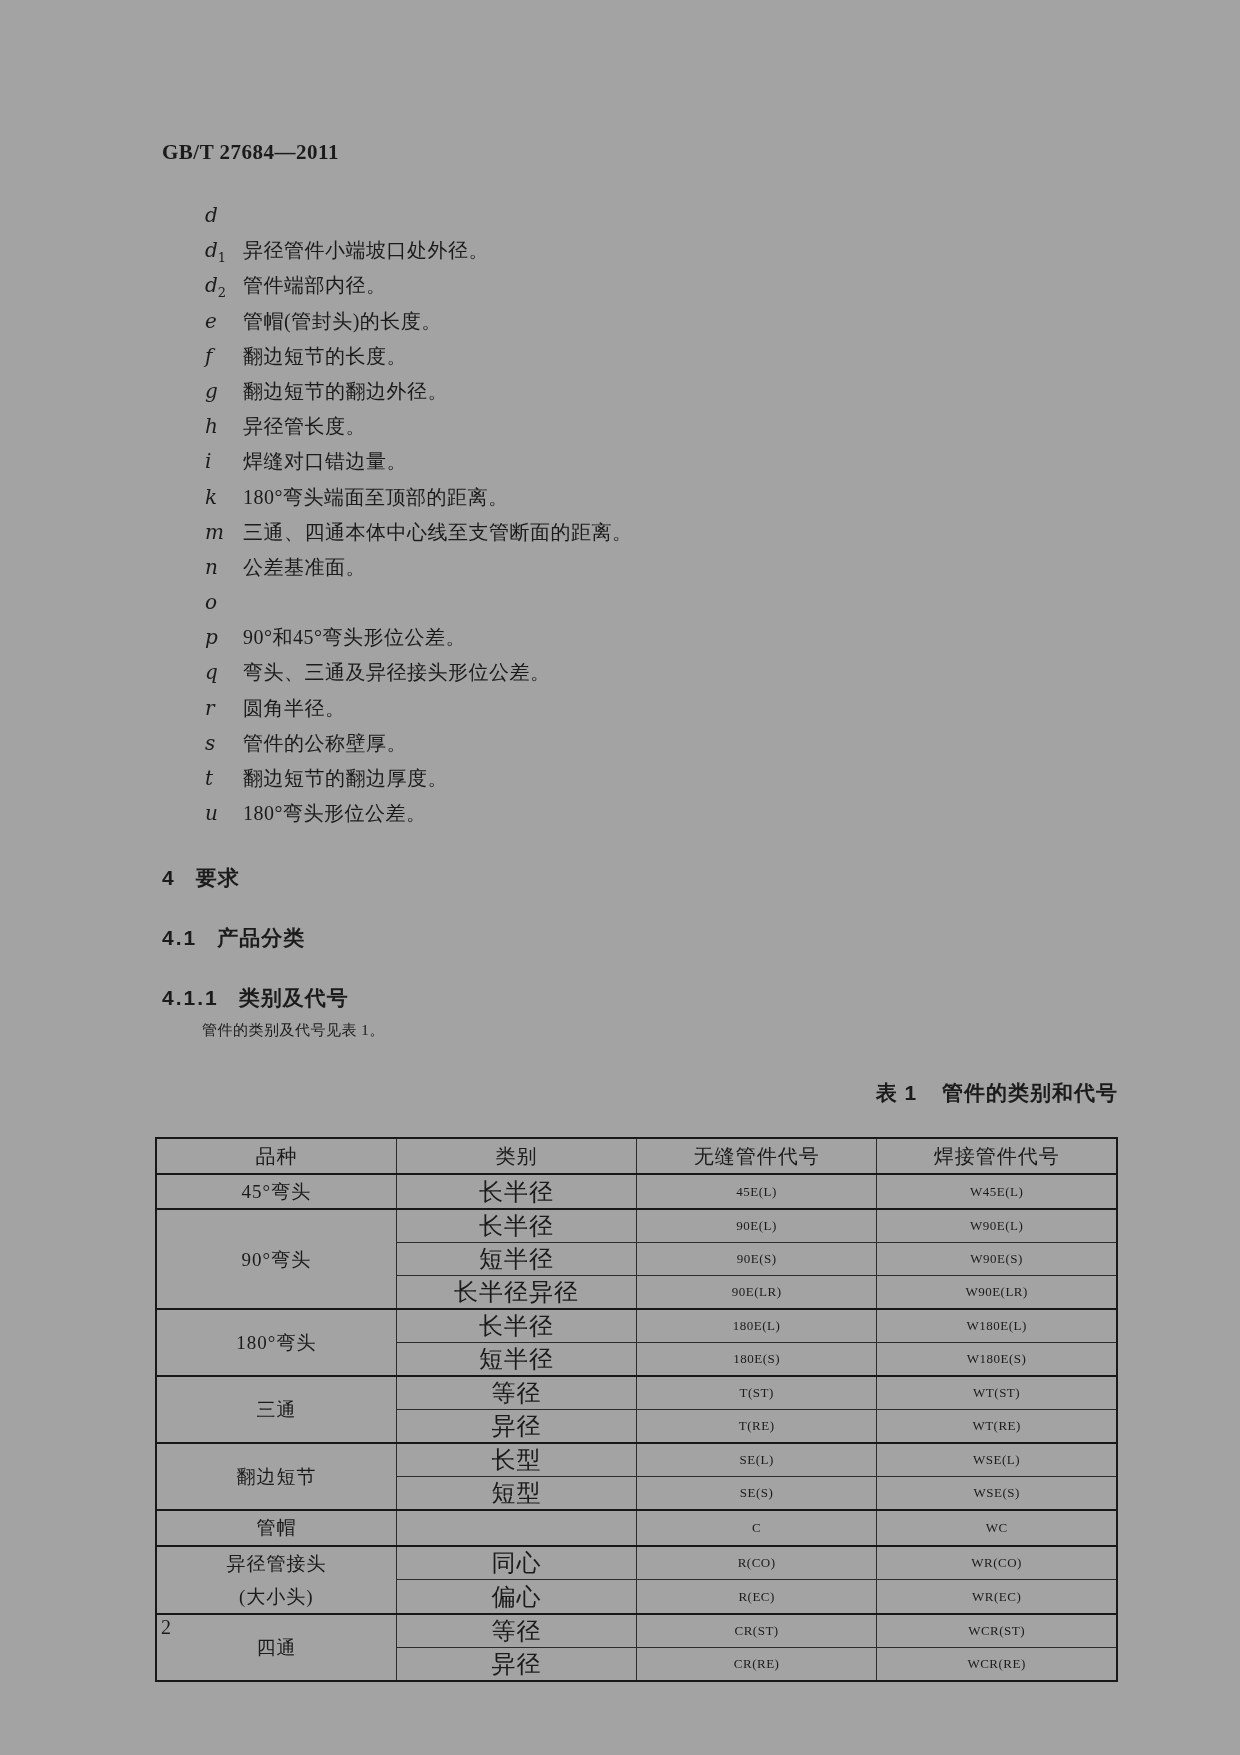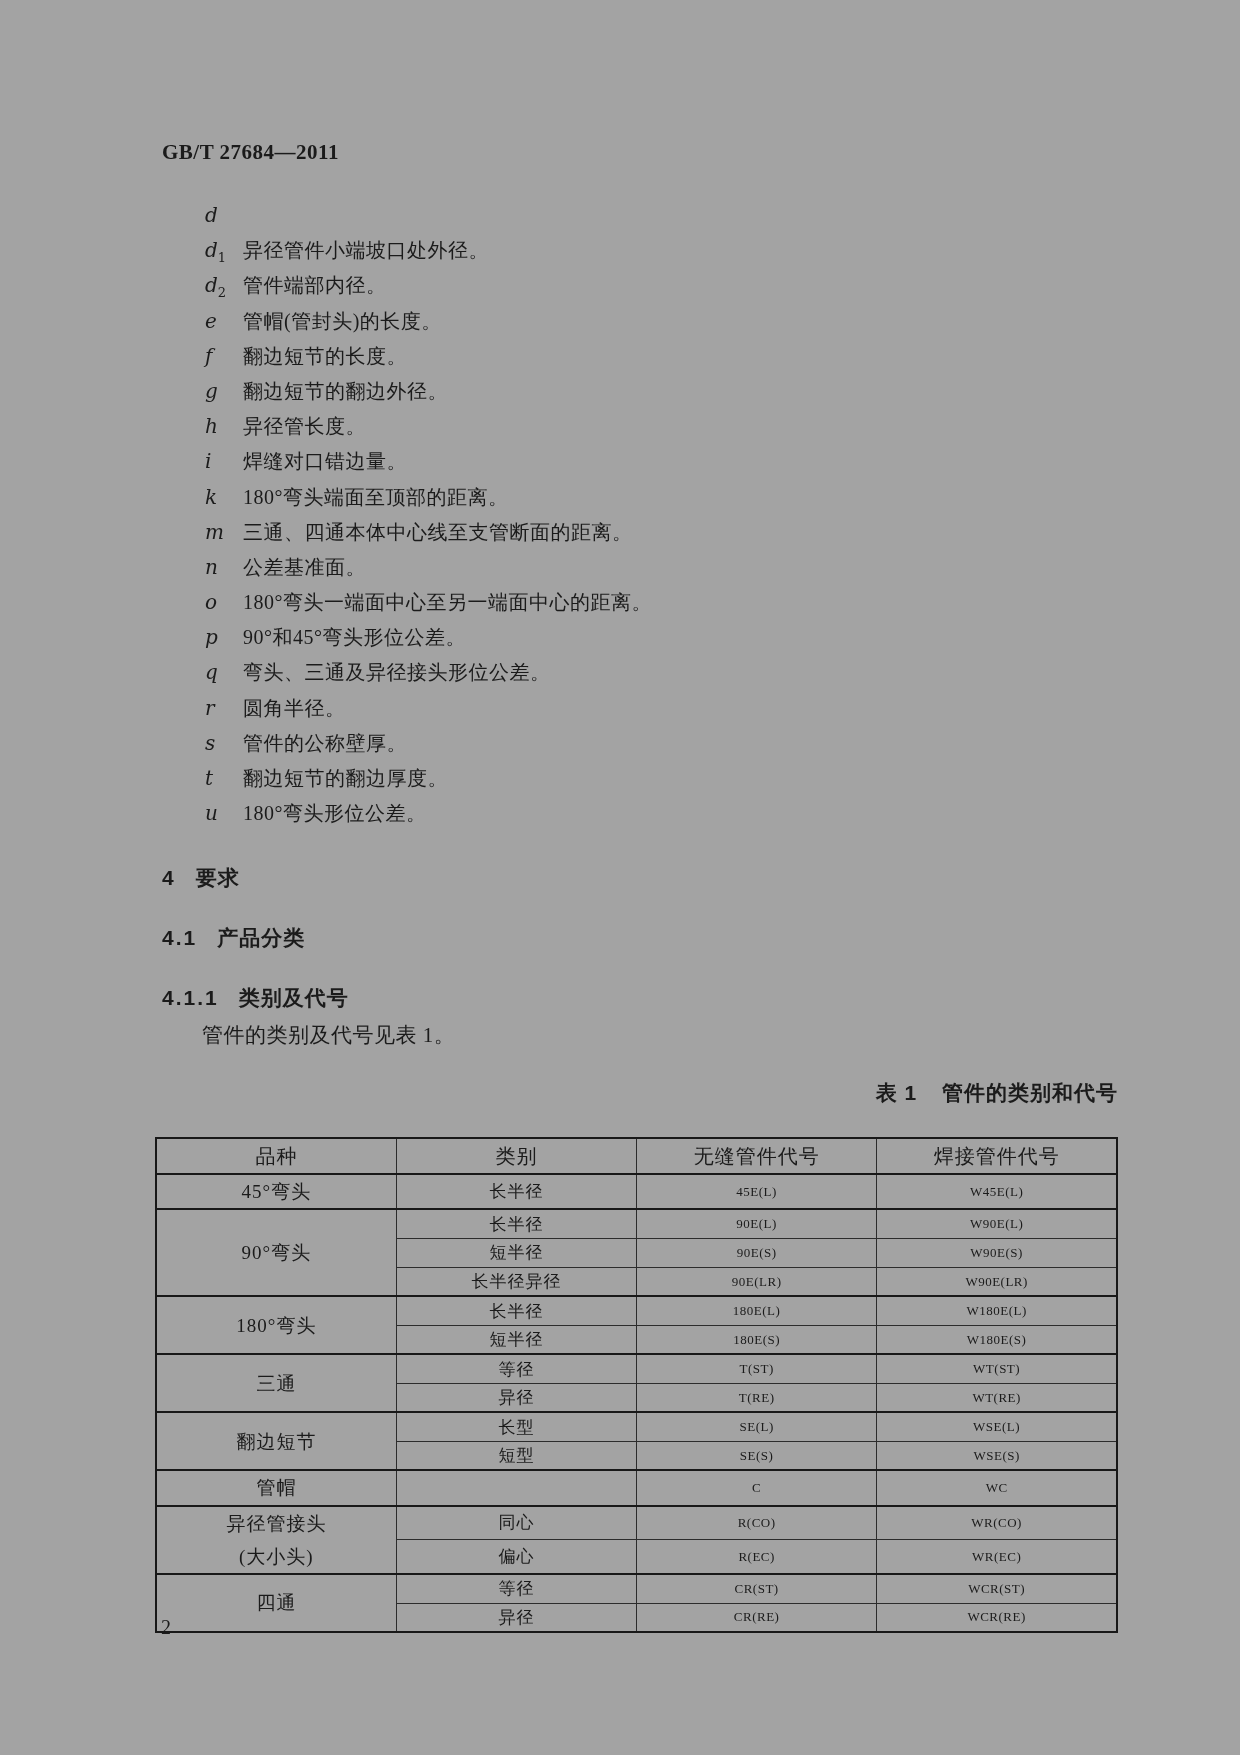--- a/index.html
+++ b/index.html
@@ -67,21 +67,21 @@
     letter-spacing: 1px;
   }
   .heading .h-num { margin-right: 20px; letter-spacing: 2px; }
   .h4   { top: 864px; }
   .h41  { top: 924px; }
   .h411 { top: 984px; }
   .intro {
     position: absolute;
     left: 202px;
     top: 1021px;
-    font-size: 21px;
+    font-size: 15px;
     letter-spacing: 0.5px;
     font-family: Liberation Serif, serif;
   }
   .tbl-caption {
     position: absolute;
     left: 155px;
     top: 1079px;
     width: 963px;
     text-align: right;
     font-family: "Liberation Sans", "DejaVu Sans", sans-serif;
@@ -111,21 +111,21 @@
     font-weight: normal;
   }
   table.t1 thead th {
     height: 34px;
     font-size: 20px;
     letter-spacing: 1px;
     border-bottom: 2px solid #181818;
   }
   table.t1 tbody tr { height: 29px; }
   table.t1 tbody td { font-size: 19px; }
-  table.t1 td.cjk  { letter-spacing: 1px; font-size: 17px; }
+  table.t1 td.cjk  { letter-spacing: 1px; font-size: 24px; }
   table.t1 td.code { font-size: 13px; letter-spacing: 0.5px; }
   table.t1 td.col-product {
     white-space: pre-line;
     line-height: 1.75;
     letter-spacing: 1px;
     font-size: 19px;
   }
   table.t1 tr.group-start td { border-top: 2px solid #181818; }
   
   .page-num {
@@ -181,21 +181,20 @@
       <div class="def-item">
         <span class="def-symbol">m</span>
         <span class="def-text">三通、四通本体中心线至支管断面的距离。</span>
       </div>
       <div class="def-item">
         <span class="def-symbol">n</span>
         <span class="def-text">公差基准面。</span>
       </div>
       <div class="def-item">
         <span class="def-symbol">o</span>
-        <span class="def-text">180°弯头一端面中心至另一端面中心的距离。</span>
       </div>
       <div class="def-item">
         <span class="def-symbol">p</span>
         <span class="def-text">90°和45°弯头形位公差。</span>
       </div>
       <div class="def-item">
         <span class="def-symbol">q</span>
         <span class="def-text">弯头、三通及异径接头形位公差。</span>
       </div>
       <div class="def-item">

